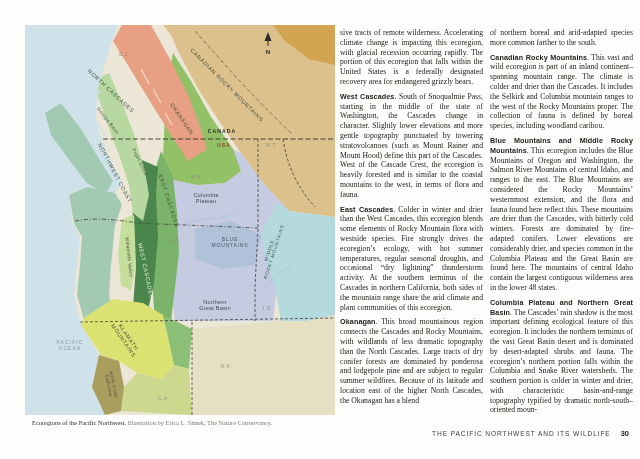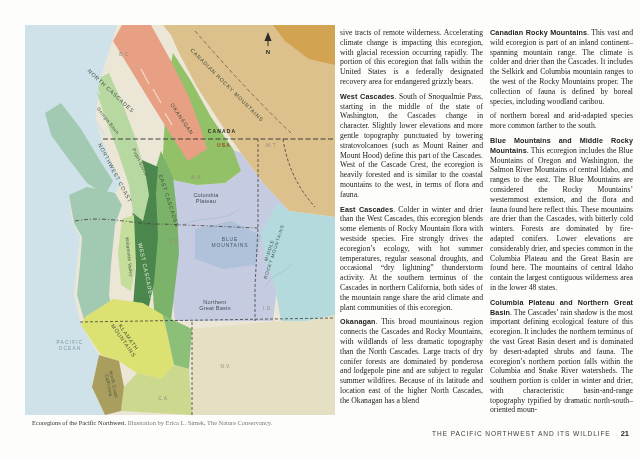--- a/index.html
+++ b/index.html
@@ -151,23 +151,23 @@
   </div>
 
   <div class="col col1">
     <p><span>sive tracts of remote wilderness. Accelerating climate change is impacting this ecoregion, with glacial recession occurring rapidly. The portion of this ecoregion that falls within the United States is a federally designated recovery area for endangered grizzly bears.</span></p>
     <p><b>West Cascades</b><span>. South of Snoqualmie Pass, starting in the middle of the state of Washington, the Cascades change in character. Slightly lower elevations and more gentle topography punctuated by towering stratovolcanoes (such as Mount Rainer and Mount Hood) define this part of the Cascades. West of the Cascade Crest, the ecoregion is heavily forested and is similar to the coastal mountains to the west, in terms of flora and fauna.</span></p>
     <p><b>East Cascades</b><span>. Colder in winter and drier than the West Cascades, this ecoregion blends some elements of Rocky Mountain flora with westside species. Fire strongly drives the ecoregion’s ecology, with hot summer temperatures, regular seasonal droughts, and occasional “dry lightning” thunderstorm activity. At the southern terminus of the Cascades in northern California, both sides of the mountain range share the arid climate and plant communities of this ecoregion.</span></p>
     <p><b>Okanagan</b><span>. This broad mountainous region connects the Cascades and Rocky Mountains, with wildlands of less dramatic topography than the North Cascades. Large tracts of dry conifer forests are dominated by ponderosa and lodgepole pine and are subject to regular summer wildfires. Because of its latitude and location east of the higher North Cascades, the Okanagan has a blend</span></p>
   </div>
 
   <div class="col col2">
+    <p><span>of northern boreal and arid-adapted species more common farther to the south.</span></p>
     <p><b>Canadian Rocky Mountains</b><span>. This vast and wild ecoregion is part of an inland continent–spanning mountain range. The climate is colder and drier than the Cascades. It includes the Selkirk and Columbia mountain ranges to the west of the Rocky Mountains proper. The collection of fauna is defined by boreal species, including woodland caribou.</span></p>
-    <p><span>of northern boreal and arid-adapted species more common farther to the south.</span></p>
     <p><b>Blue Mountains and Middle Rocky Mountains</b><span>. This ecoregion includes the Blue Mountains of Oregon and Washington, the Salmon River Mountains of central Idaho, and ranges to the east. The Blue Mountains are considered the Rocky Mountains’ westernmost extension, and the flora and fauna found here reflect this. These mountains are drier than the Cascades, with bitterly cold winters. Forests are dominated by fire-adapted conifers. Lower elevations are considerably drier, and species common in the Columbia Plateau and the Great Basin are found here. The mountains of central Idaho contain the largest contiguous wilderness area in the lower 48 states.</span></p>
     <p><b>Columbia Plateau and Northern Great Basin</b><span>. The Cascades’ rain shadow is the most important defining ecological feature of this ecoregion. It includes the northern terminus of the vast Great Basin desert and is dominated by desert-adapted shrubs and fauna. The ecoregion’s northern portion falls within the Columbia and Snake River watersheds. The southern portion is colder in winter and drier, with characteristic basin-and-range topography typified by dramatic north-south–oriented moun-</span></p>
   </div>
 
   <div class="footer">
-    <span>THE PACIFIC NORTHWEST AND ITS WILDLIFE</span><b class="pagenum">21</b>
+    <span>THE PACIFIC NORTHWEST AND ITS WILDLIFE</span><b class="pagenum">30</b>
   </div>
 
 </div>
 
 </body></html>

